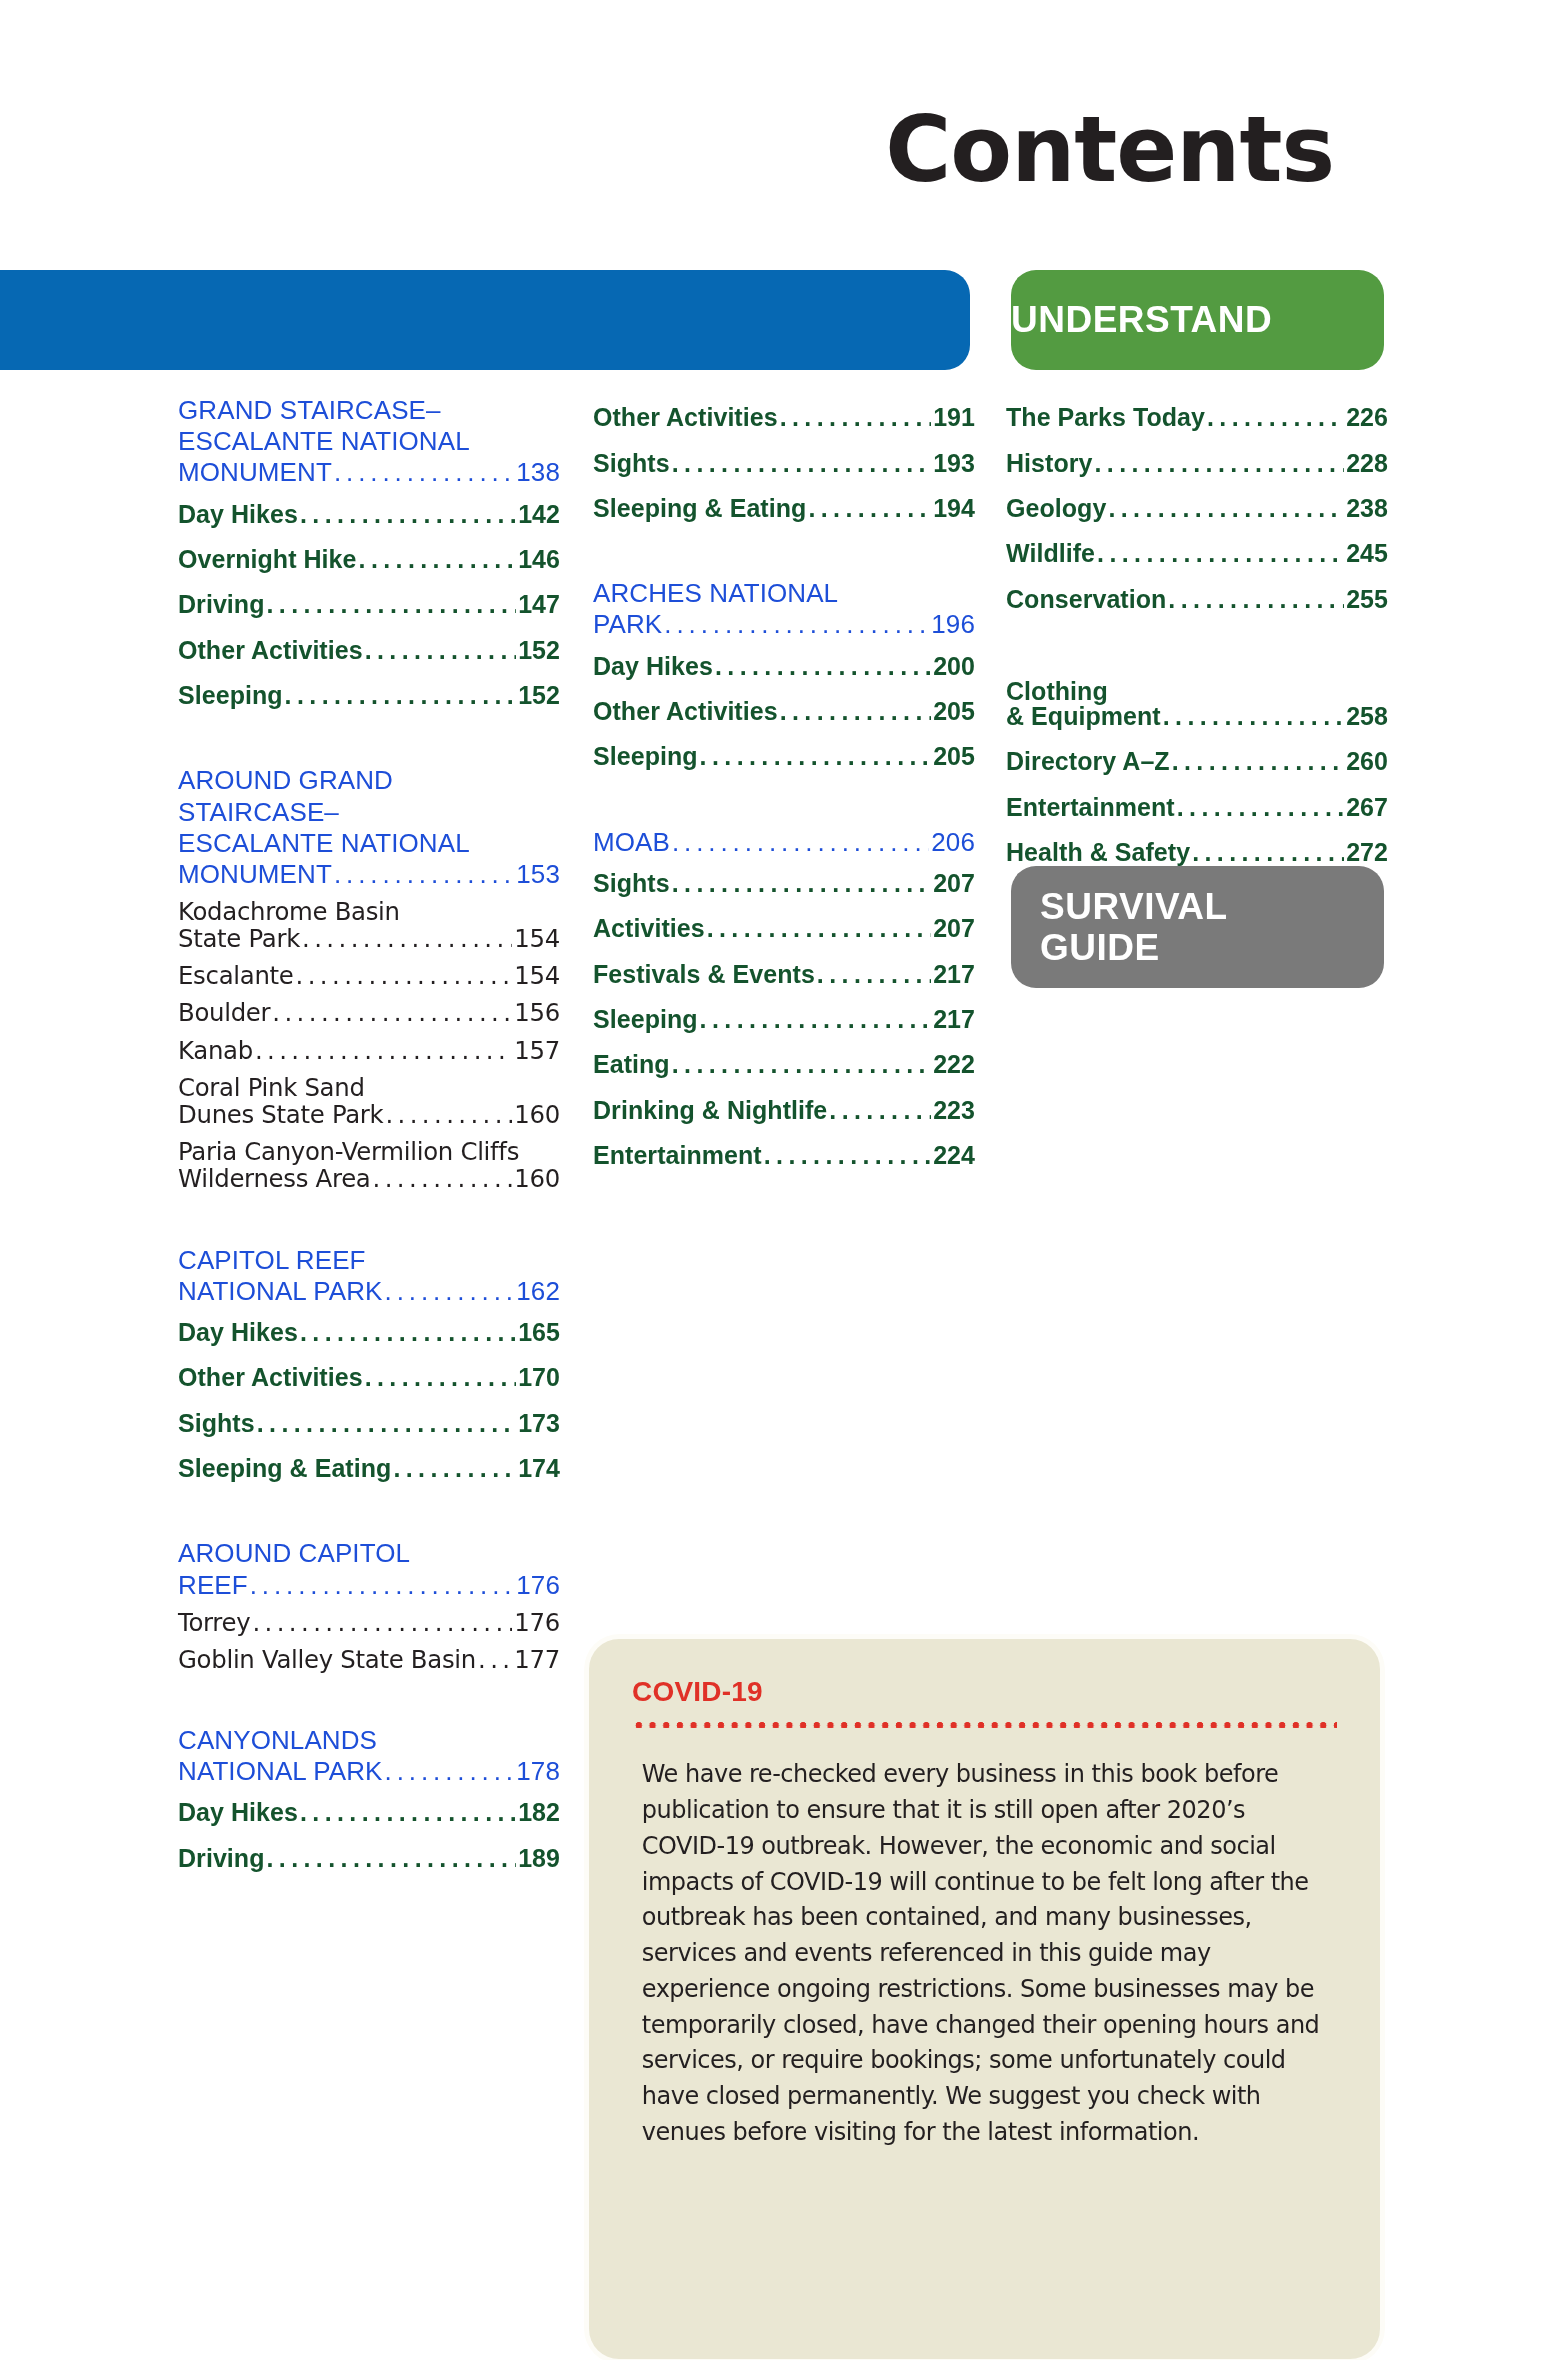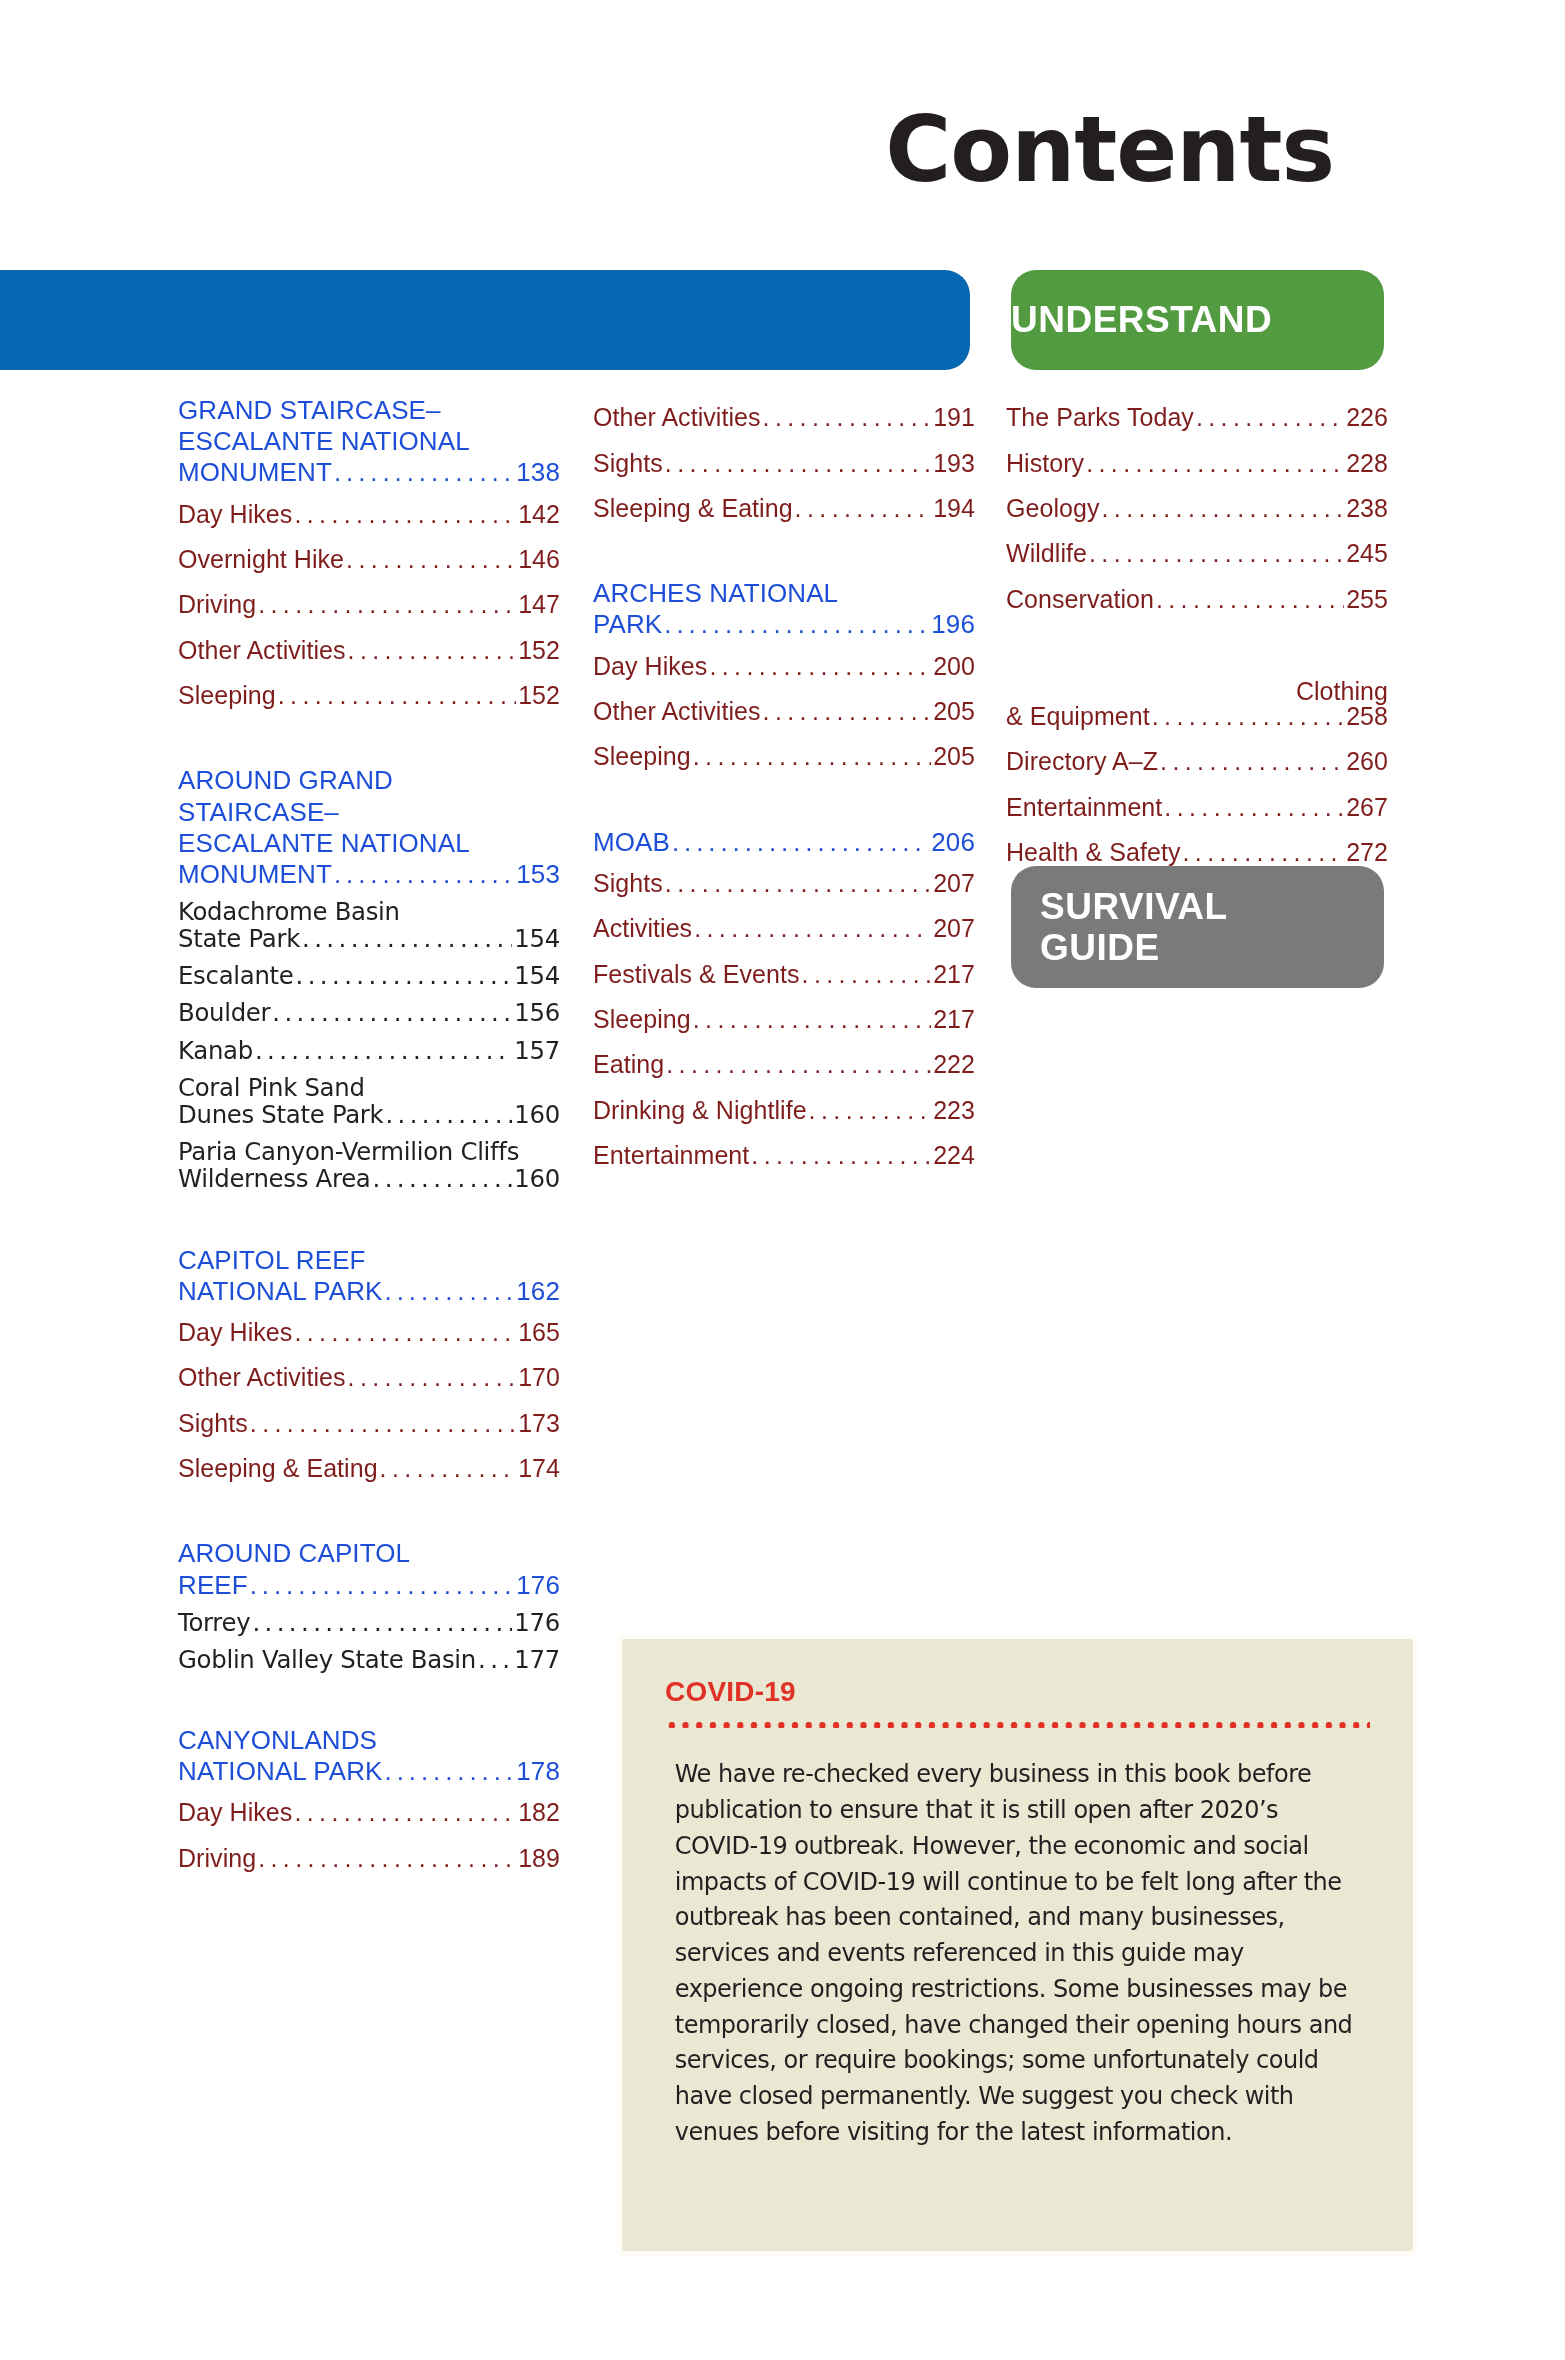--- a/index.html
+++ b/index.html
@@ -111,27 +111,26 @@
     margin-bottom: 2.9px;
   }
   .head .wrap-title {
     
     display: block;
   }
   .head .dots { letter-spacing: 4.9px; }
 
   
   .sub {
-    color: #7f1d1d;
-    font-weight: normal;
+    color: #14532d;
+    font-weight: bold;
     font-size: 25px;
     line-height: 1.0;
     padding: 10.2px 0;
     letter-spacing: 0.05px;
-    text-align: right;
   }
 
   
   .sub-light {
     color: #231f20;
     font-weight: normal;
     font-size: 24.4px;
     line-height: 1.12;
     padding: 4.9px 0;
     font-family: "DejaVu Sans", sans-serif;
@@ -141,27 +140,26 @@
   .sub-light .prefix { display: block; }
 
   .sub .prefix { display: block; }
 
   
   #covid-box {
     position: absolute;
     left: 589px;
     top: 1639px;
     width: 791px;
-    height: 612px;
+    height: 720px;
     background: #eae7d3;
-    border-radius: 3px;
+    border-radius: 30px;
     box-shadow: 0 0 0 4.9px #fdfcf7;
     box-sizing: border-box;
     padding: 37px 43px 0 43px;
-    margin-left: 33px;
   }
   #covid-title {
     color: #e03127;
     font-weight: bold;
     font-size: 28px;
     letter-spacing: 0.2px;
     margin: 0 0 13.7px 0;
   }
   #covid-rule {
     height: 6.8px;

